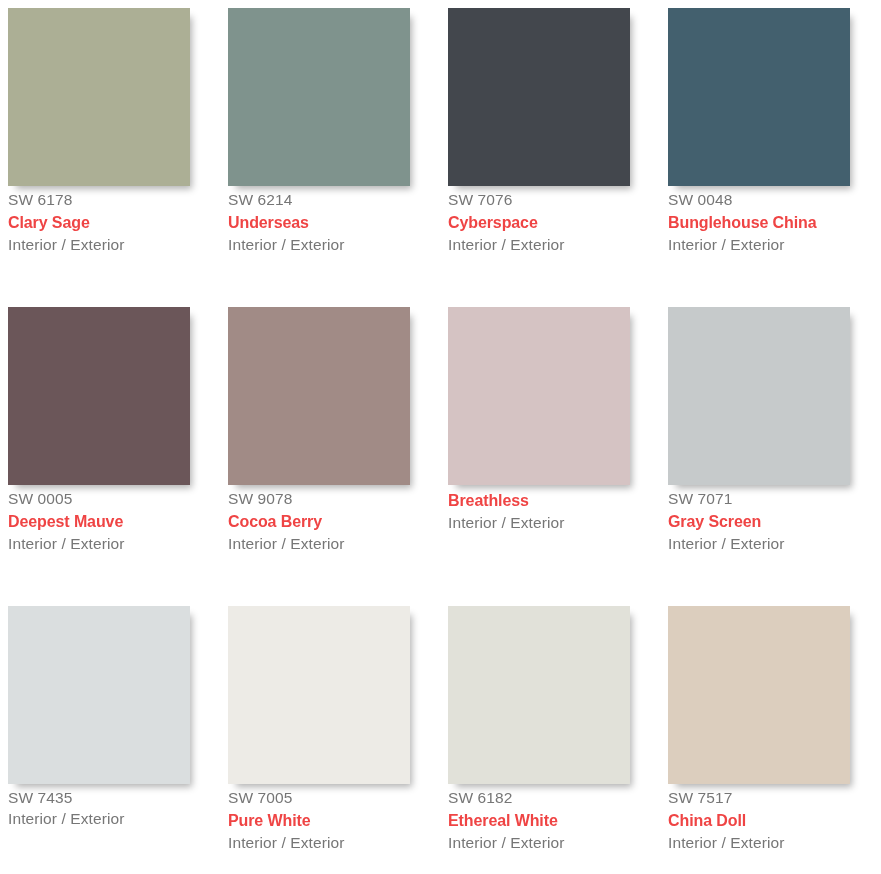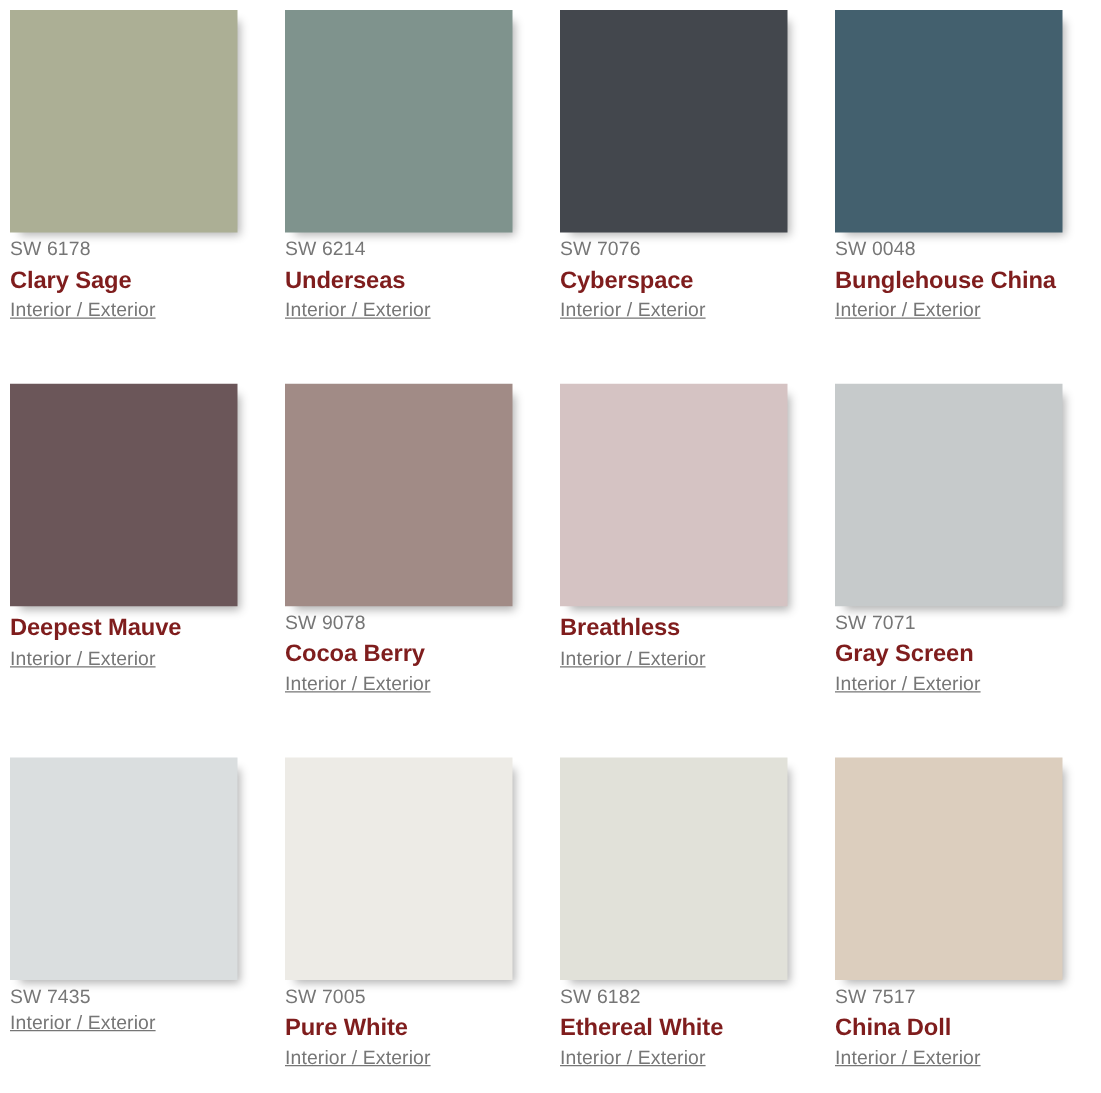--- a/index.html
+++ b/index.html
@@ -46,35 +46,34 @@
 
   .swatch-code {
     font-size: 15.5px;
     color: #767676;
     line-height: 1.35;
     letter-spacing: 0.1px;
     white-space: nowrap;
   }
 
   .swatch-name {
-    font-size: 19px;
+    font-size: 16px;
     font-weight: bold;
-    color: #7f1d1d;
+    color: #ef4444;
     line-height: 1.5;
     letter-spacing: -0.1px;
     white-space: nowrap;
   }
 
   .swatch-usage {
     font-size: 15.5px;
     color: #767676;
     line-height: 1.3;
     letter-spacing: 0.1px;
     white-space: nowrap;
-    text-decoration: underline;
   }
 </style>
 </head>
 <body style="background: rgb(255, 255, 255);">
 
 <div class="palette-grid" id="grid">
     <div class="swatch-card col-1">
       <div class="swatch-chip" style="background-color: rgb(172, 175, 149);"></div>
       <div class="swatch-meta">
         <div class="swatch-code">SW 6178</div>
@@ -102,20 +101,21 @@
       <div class="swatch-chip" style="background-color: rgb(67, 96, 110);"></div>
       <div class="swatch-meta">
         <div class="swatch-code">SW 0048</div>
         <div class="swatch-name">Bunglehouse China</div>
         <div class="swatch-usage">Interior / Exterior</div>
       </div>
     </div>
     <div class="swatch-card col-1">
       <div class="swatch-chip" style="background-color: rgb(107, 86, 89);"></div>
       <div class="swatch-meta">
+        <div class="swatch-code">SW 0005</div>
         <div class="swatch-name">Deepest Mauve</div>
         <div class="swatch-usage">Interior / Exterior</div>
       </div>
     </div>
     <div class="swatch-card col-2">
       <div class="swatch-chip" style="background-color: rgb(161, 139, 134);"></div>
       <div class="swatch-meta">
         <div class="swatch-code">SW 9078</div>
         <div class="swatch-name">Cocoa Berry</div>
         <div class="swatch-usage">Interior / Exterior</div>

